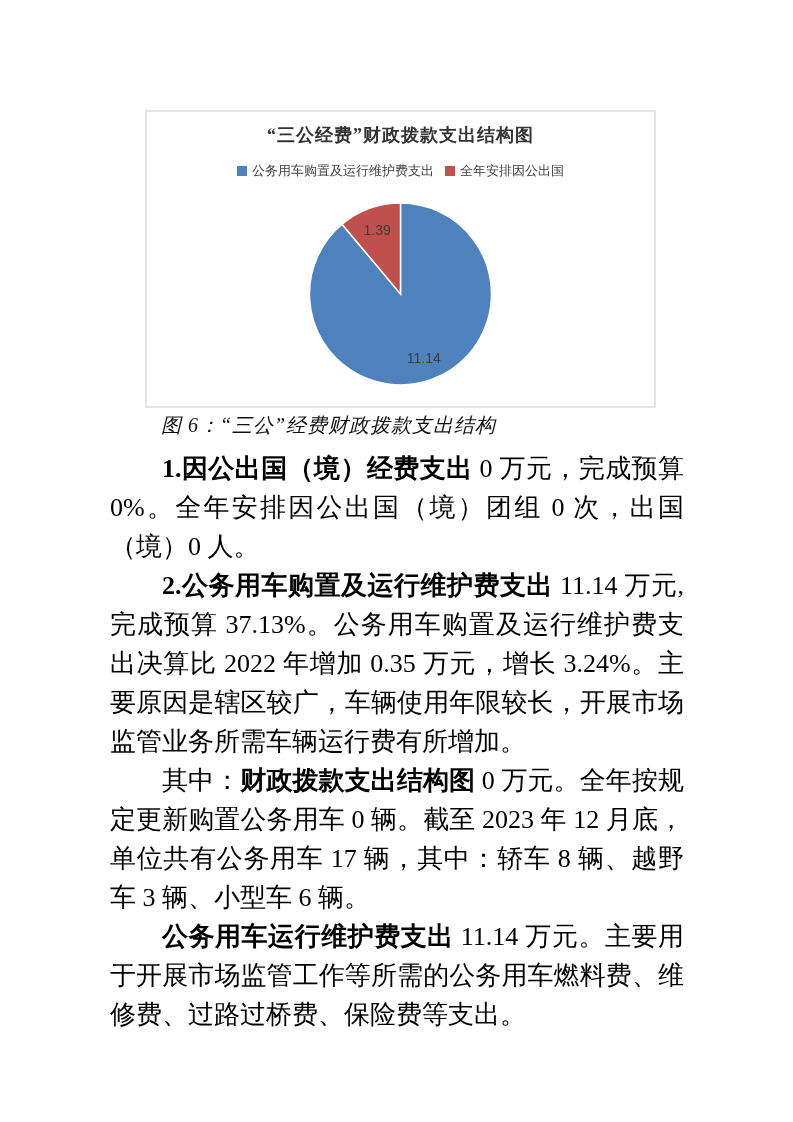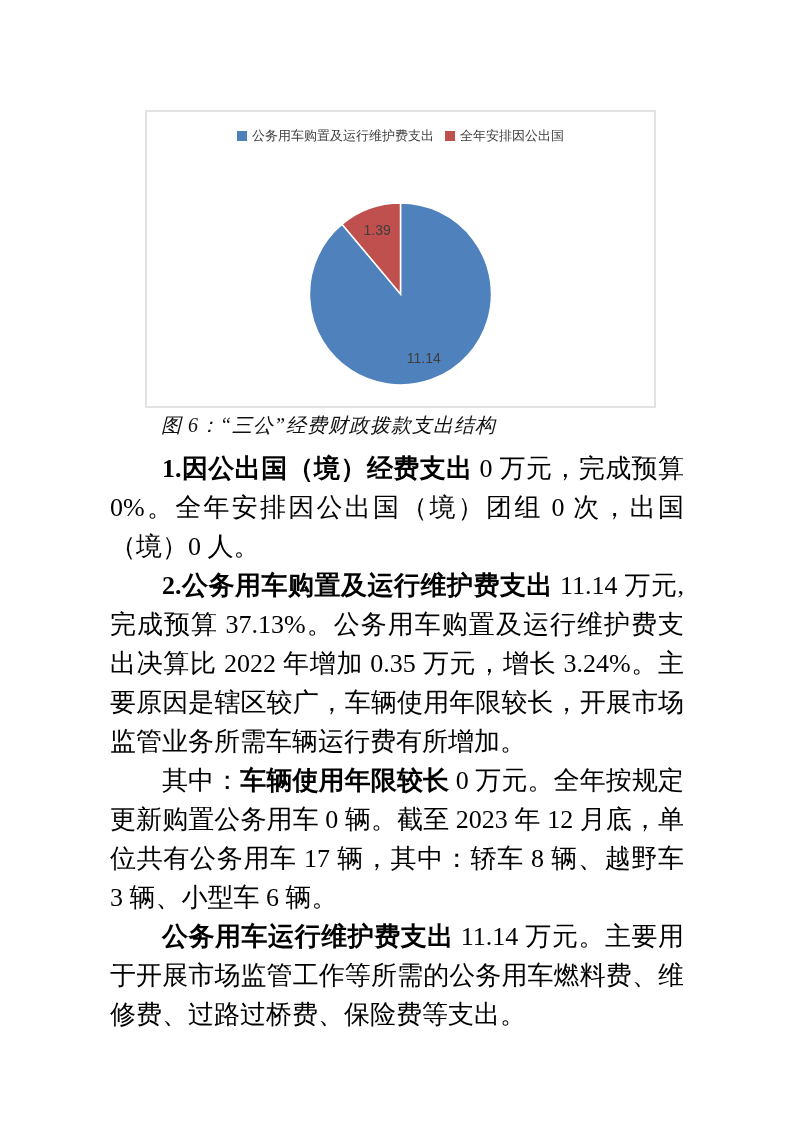--- a/index.html
+++ b/index.html
@@ -43,35 +43,36 @@
 
 <div class="page">
 
   <div class="chart-box">
     <svg id="pie-svg" width="507" height="294" viewBox="0 0 507 294">
         <path d="M 253.5 182 L 253.50 91.00 A 91 91 0 1 1 195.08 112.22 Z" fill="#4F81BD" stroke="#ffffff" stroke-width="1.5"></path>
         <text x="276.8" y="246.1" text-anchor="middle" dominant-baseline="central" class="pie-label">11.14</text>
         <path d="M 253.5 182 L 195.08 112.22 A 91 91 0 0 1 253.50 91.00 Z" fill="#C0504D" stroke="#ffffff" stroke-width="1.5"></path>
         <text x="230.2" y="117.9" text-anchor="middle" dominant-baseline="central" class="pie-label">1.39</text>
       </svg>
+    <div class="chart-title">“三公经费”财政拨款支出结构图</div>
     <div class="legend" id="legend">
         <span class="legend-item">
           <span class="swatch" style="background: rgb(79, 129, 189);"></span>
           <span>公务用车购置及运行维护费支出</span>
         </span>
         <span class="legend-item">
           <span class="swatch" style="background: rgb(192, 80, 77);"></span>
           <span>全年安排因公出国</span>
         </span>
       </div>
   </div>
 
   <div class="caption">图 6：“三公”经费财政拨款支出结构</div>
 
   <div class="body-text" id="paragraphs">
       <p><b>1.因公出国（境）经费支出</b><span> 0 万元，完成预算 0%。全年安排因公出国（境）团组 0 次，出国（境）0 人。</span></p>
       <p><b>2.公务用车购置及运行维护费支出</b><span> 11.14 万元,完成预算 37.13%。公务用车购置及运行维护费支出决算比 2022 年增加 0.35 万元，增长 3.24%。主要原因是辖区较广，车辆使用年限较长，开展市场监管业务所需车辆运行费有所增加。</span></p>
-      <p><span>其中：</span><b>车辆使用年限较长</b><span> 0 万元。全年按规定更新购置公务用车 0 辆。截至 2023 年 12 月底，单位共有公务用车 17 辆，其中：轿车 8 辆、越野车 3 辆、小型车 6 辆。</span></p>
+      <p><span>其中：</span><b>财政拨款支出结构图</b><span> 0 万元。全年按规定更新购置公务用车 0 辆。截至 2023 年 12 月底，单位共有公务用车 17 辆，其中：轿车 8 辆、越野车 3 辆、小型车 6 辆。</span></p>
       <p><b>公务用车运行维护费支出</b><span> 11.14 万元。主要用于开展市场监管工作等所需的公务用车燃料费、维修费、过路过桥费、保险费等支出。</span></p>
     </div>
 
 
 </div>
 
 </body></html>

